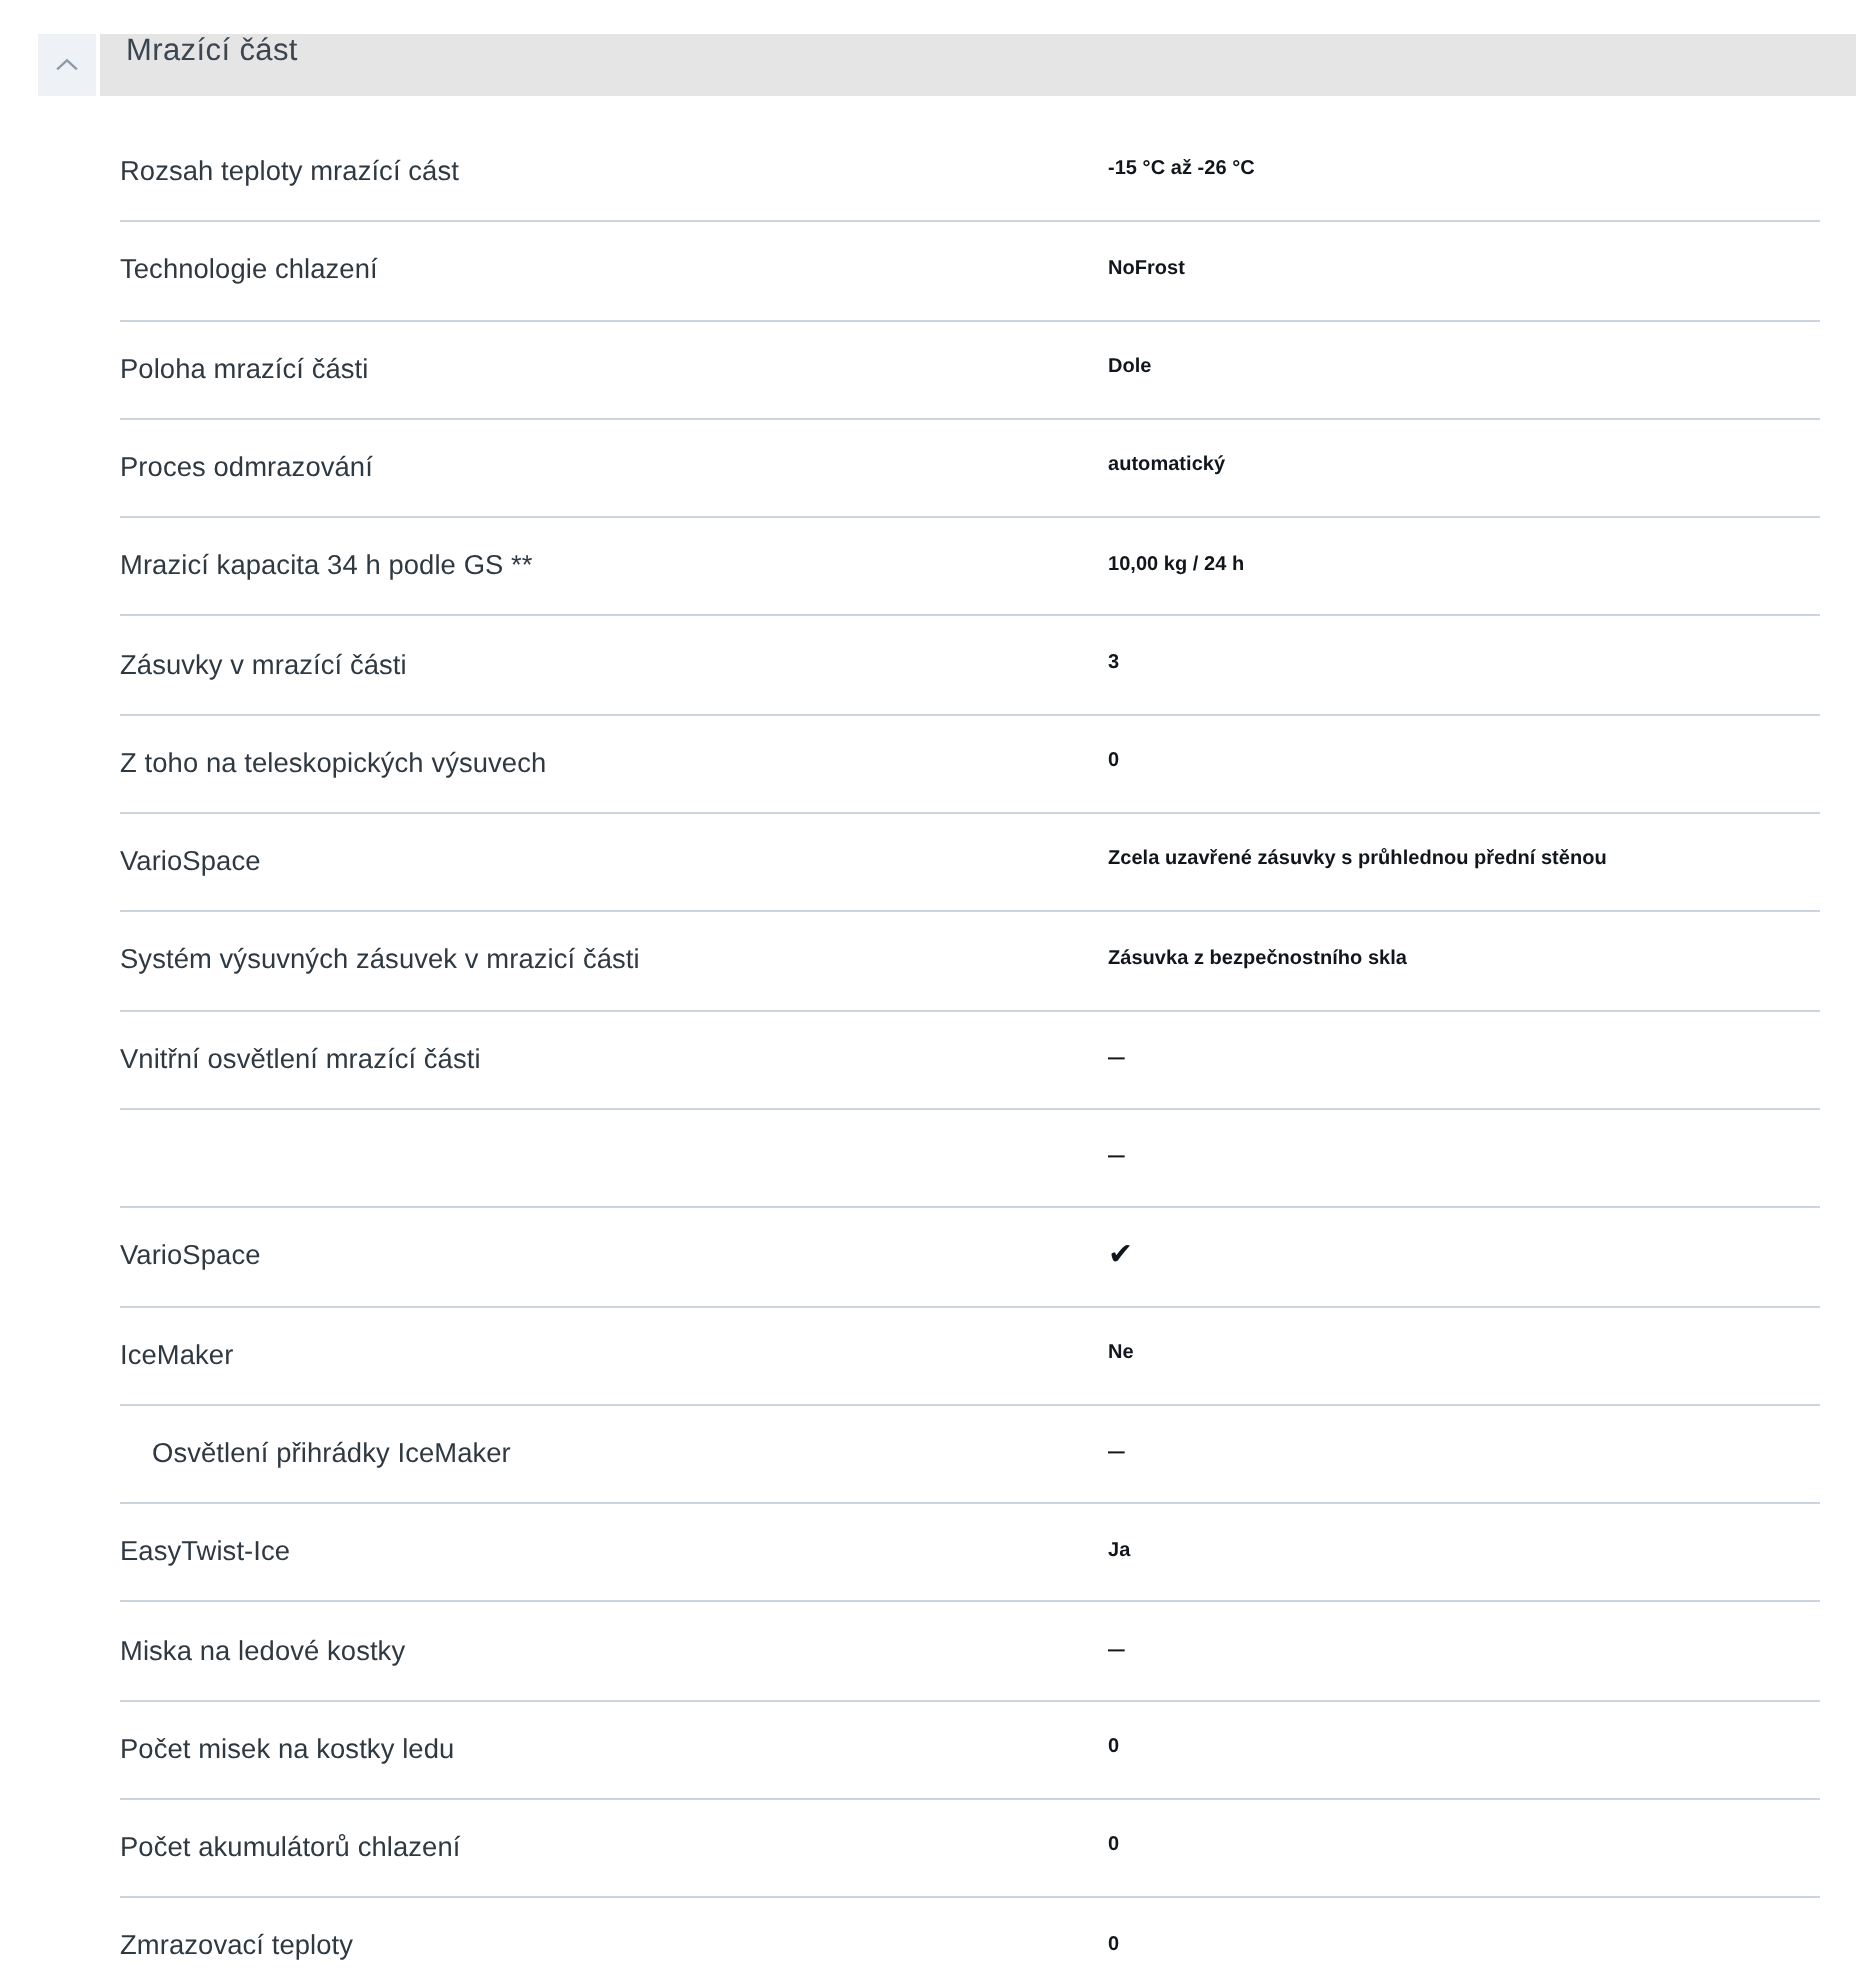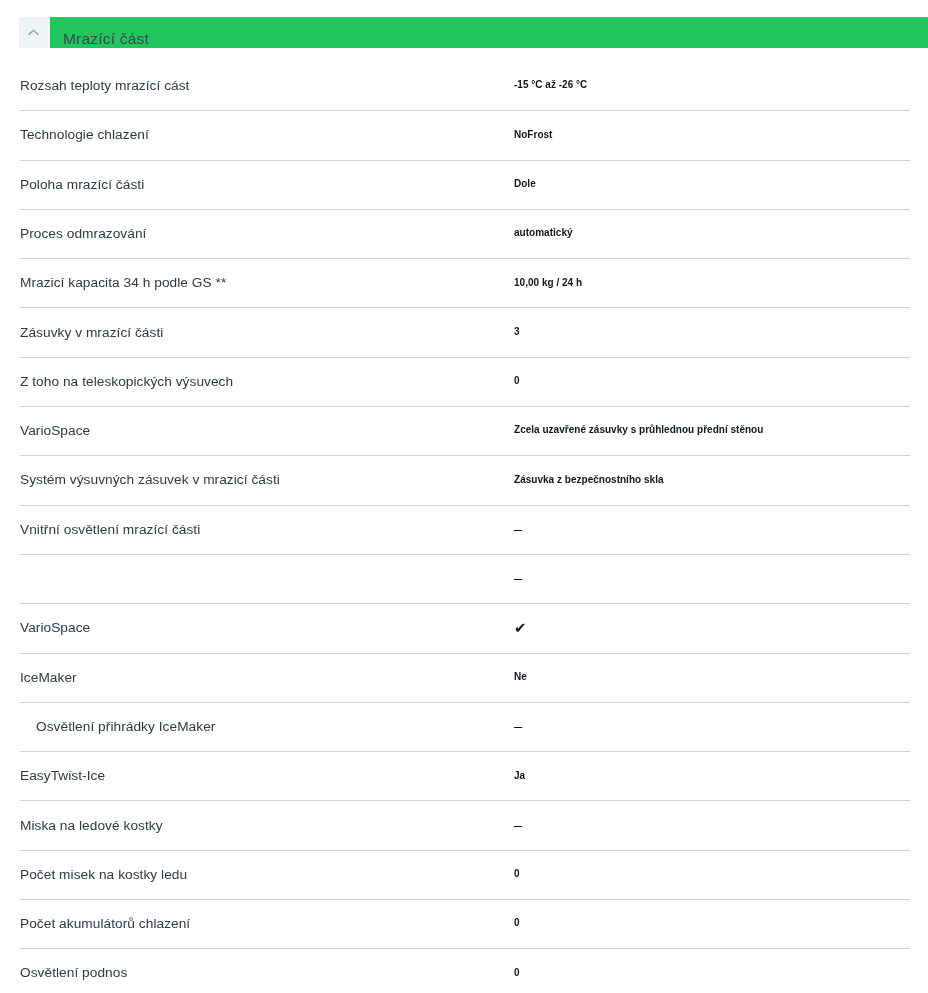--- a/index.html
+++ b/index.html
@@ -44,23 +44,23 @@
     height: 13px;
     position: relative;
   }
   .chevron-up svg { display: block; }
   .section-header-gap {
     width: 2px;
     background: #ffffff;
   }
   .section-header-title-cell {
     flex: 1 1 auto;
-    background: #22c55e;
-    display: flex;
-    align-items: flex-end;
+    background: #e5e5e5;
+    display: flex;
+    align-items: flex-start;
     padding-left: 13px;
   }
   .section-header-title {
     font-size: 15.5px;
     color: #3c4650;
     font-weight: 400;
     letter-spacing: .2px;
   }
 
   
@@ -68,20 +68,21 @@
     position: absolute;
     left: 0;
     top: 61px;
     width: 928px;
   }
   .spec-row {
     position: relative;
     height: 49.3px;
     display: flex;
     align-items: center;
+    margin-left: 40px;
   }
   .spec-row + .spec-row::before {
     content: "";
     position: absolute;
     left: 20px;
     right: 18px;
     top: 0;
     height: 1px;
     background: #ccd5dd;
   }
@@ -205,18 +206,18 @@
       </div>
       <div class="spec-row">
         <div class="spec-label">Počet misek na kostky ledu</div>
         <div class="spec-value">0</div>
       </div>
       <div class="spec-row">
         <div class="spec-label">Počet akumulátorů chlazení</div>
         <div class="spec-value">0</div>
       </div>
       <div class="spec-row">
-        <div class="spec-label">Osvětlení podnos</div>
+        <div class="spec-label">Zmrazovací teploty</div>
         <div class="spec-value">0</div>
       </div>
     </div>
 
 </div>
 
 </body></html>

